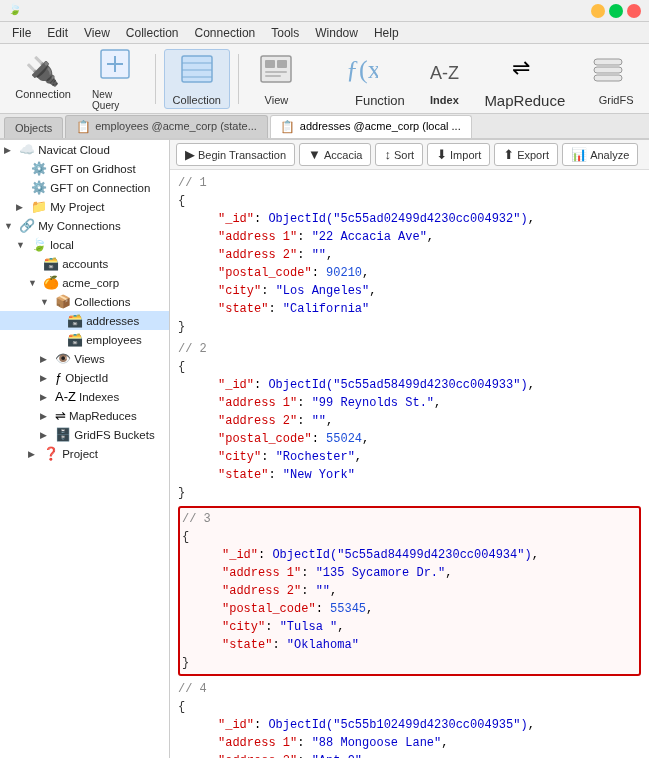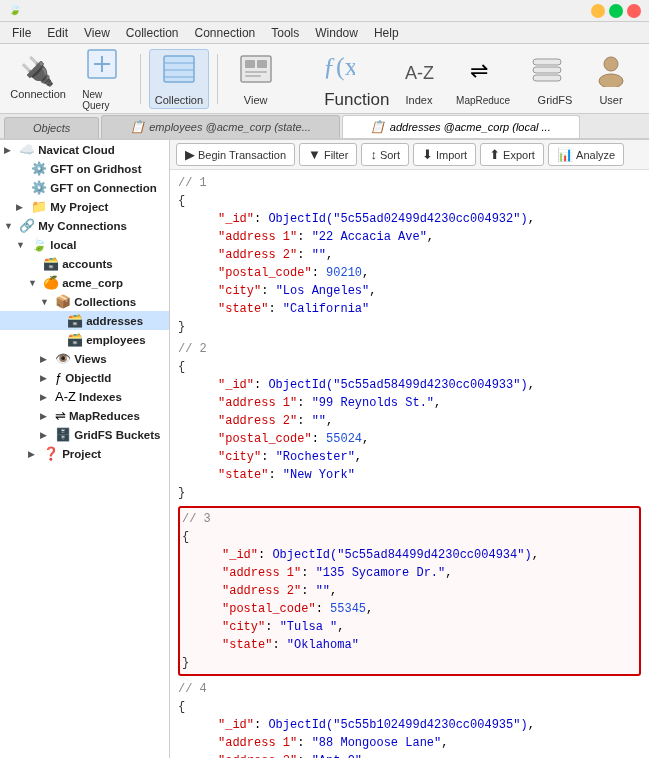--- a/index.html
+++ b/index.html
@@ -66,33 +66,32 @@
     
     .tabbar {
       background: #e8e8e8;
       height: 26px;
       display: flex;
       align-items: flex-end;
       border-bottom: 2px solid #ccc;
       padding: 0 4px;
     }
     .tab {
-      padding: 4px 28px;
+      padding: 4px 10px;
       font-size: 11px;
       cursor: pointer;
       background: #d0d0d0;
       border: 1px solid #bbb;
       border-bottom: none;
       margin-right: 2px;
       border-radius: 3px 3px 0 0;
       color: #444;
       display: flex;
-      align-items: center;
+      align-items: flex-start;
       gap: 4px;
-      font-style: italic;
     }
     .tab.active { background: #fff; border-color: #ccc; color: #000; font-weight: 500; }
 
     
     .main-layout {
       display: flex;
       height: calc(758px - 22px - 22px - 70px - 26px);
     }
 
     
@@ -107,21 +106,21 @@
       display: flex;
       align-items: center;
       padding: 2px 4px;
       cursor: pointer;
       white-space: nowrap;
       overflow: hidden;
     }
     .tree-item.selected { background: #cce4ff; }
     .tree-item .arrow { width: 12px; color: #555; font-size: 10px; }
     .tree-item .tree-icon { margin: 0 3px; font-size: 13px; }
-    .tree-item .label { color: #222; font-size: 11.5px; font-weight: bold; }
+    .tree-item .label { color: #222; font-size: 11.5px; }
 
     
     .content {
       flex: 1;
       display: flex;
       flex-direction: column;
       background: #fff;
       overflow: hidden;
     }
 
@@ -232,48 +231,41 @@
           <rect x="19" y="9" width="10" height="8" rx="1" fill="#aaa"></rect>
           <rect x="7" y="20" width="22" height="2" rx="1" fill="#bbb"></rect>
           <rect x="7" y="24" width="16" height="2" rx="1" fill="#bbb"></rect>
         </svg></div>
       <div style="font-size: 11px;">View</div>
     </div>
     <div class="toolbar-group">
       <div class="tb-icon"><svg width="36" height="36" viewBox="0 0 36 36">
           <text x="4" y="28" font-family="serif" font-size="26" fill="#7bacd6">ƒ(x)</text>
         </svg></div>
-      <div style="font-size: 17px; margin-left: 39px;">Function</div>
+      <div style="font-size: 13px; margin-left: 39px;">Function</div>
     </div>
     <div class="toolbar-group">
       <div class="tb-icon"><svg width="36" height="36" viewBox="0 0 36 36">
           <text x="4" y="28" font-family="sans-serif" font-size="18" fill="#555">A-Z</text>
         </svg></div>
-      <div style="font-size: 11px;">Index</div>
+      <div style="font-size: 11px; font-weight: bold;">Index</div>
     </div>
     <div class="toolbar-group">
       <div class="tb-icon"><svg width="36" height="36" viewBox="0 0 36 36">
           <text x="5" y="26" font-size="22">⇌</text>
         </svg></div>
-      <div style="font-size: 10px;">MapReduce</div>
+      <div style="font-size: 15px;">MapReduce</div>
     </div>
     <div class="toolbar-group">
       <div class="tb-icon"><svg width="36" height="36" viewBox="0 0 36 36">
           <rect x="4" y="8" width="28" height="6" rx="3" fill="#e8e8e8" stroke="#999" stroke-width="1"></rect>
           <rect x="4" y="16" width="28" height="6" rx="3" fill="#e8e8e8" stroke="#999" stroke-width="1"></rect>
           <rect x="4" y="24" width="28" height="6" rx="3" fill="#e8e8e8" stroke="#999" stroke-width="1"></rect>
         </svg></div>
       <div style="font-size: 11px; margin-left: 16px;">GridFS</div>
-    </div>
-    <div class="toolbar-group">
-      <div class="tb-icon"><svg width="36" height="36" viewBox="0 0 36 36">
-          <circle cx="18" cy="13" r="7" fill="#c8a87a" stroke="#a08060" stroke-width="1"></circle>
-          <ellipse cx="18" cy="30" rx="12" ry="7" fill="#c8a87a" stroke="#a08060" stroke-width="1"></ellipse>
-        </svg></div>
-      <div style="font-size: 11px;">User</div>
     </div>
   </div>
 
 <div class="tabbar" id="tabbar">
     <div class="tab">
       <span>Objects</span>
     </div>
     <div class="tab">
       <span style="font-size: 12px;">📋</span>
       <span>employees @acme_corp (state...</span>
@@ -376,21 +368,21 @@
 
   <div class="content">
 
     <div class="actionbar" id="actionbar">
         <div class="action-btn">
           <span class="btn-icon">▶</span>
           <span>Begin Transaction</span>
         </div>
         <div class="action-btn">
           <span class="btn-icon">▼</span>
-          <span>Filter</span>
+          <span>Accacia</span>
         </div>
         <div class="action-btn">
           <span class="btn-icon">↕</span>
           <span>Sort</span>
         </div>
         <div class="action-btn">
           <span class="btn-icon">⬇</span>
           <span>Import</span>
         </div>
         <div class="action-btn">

